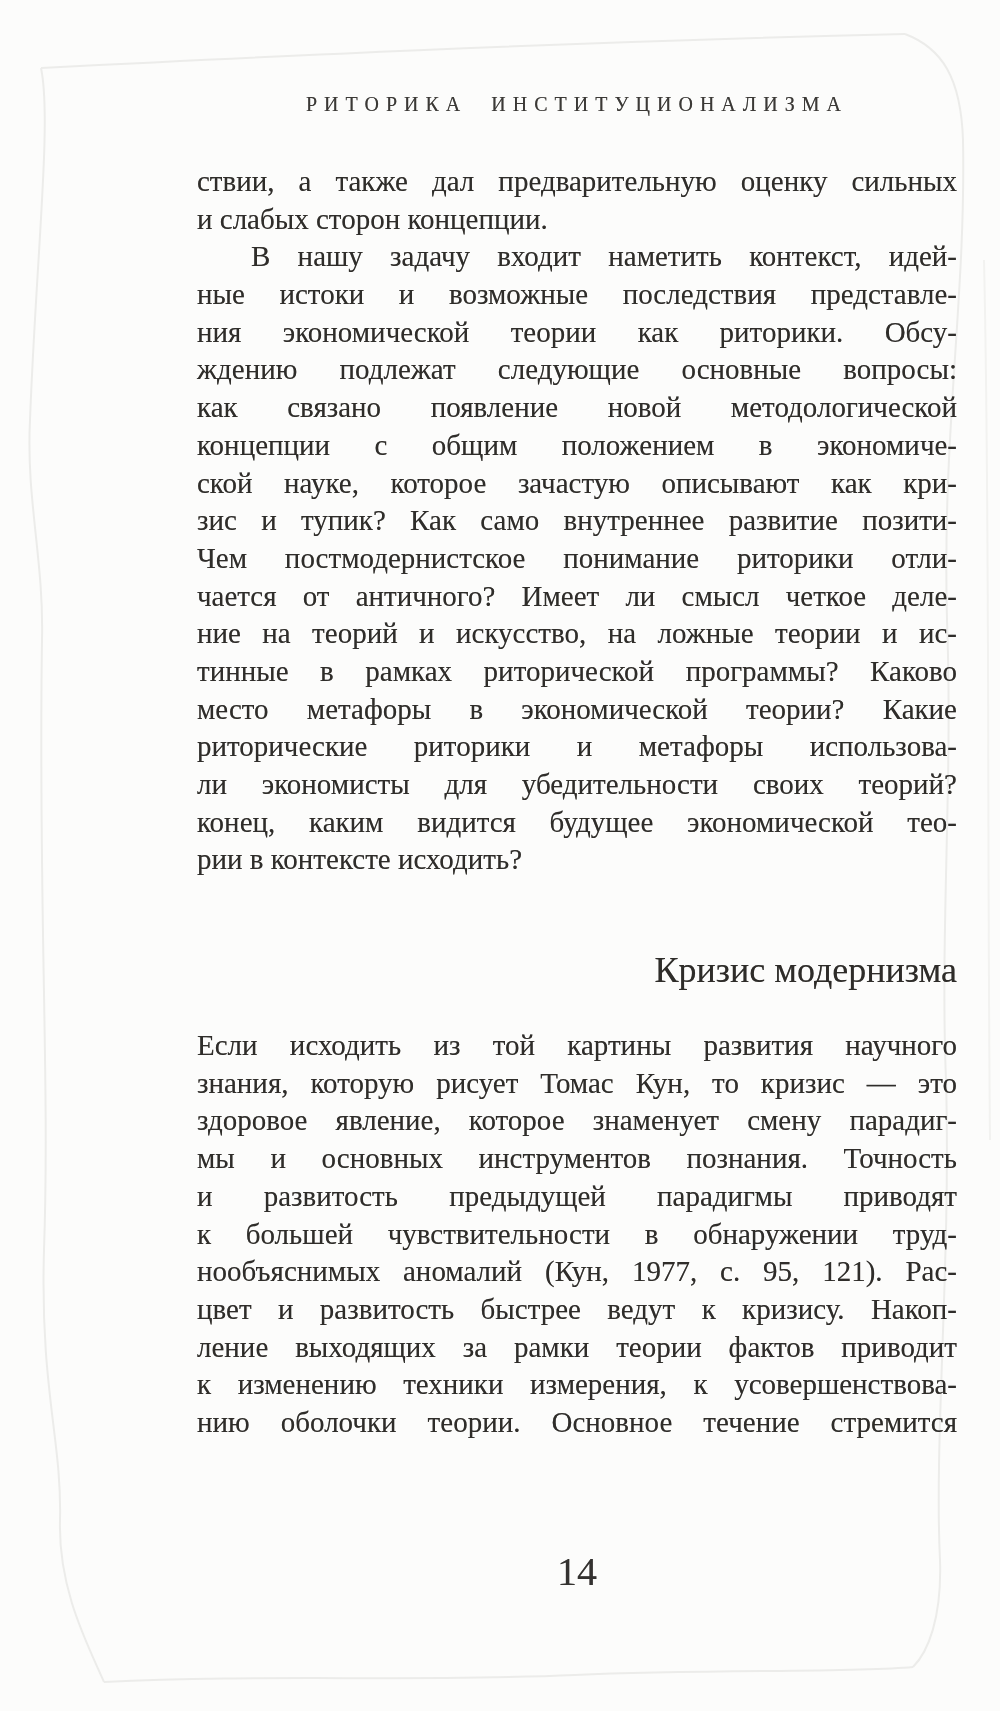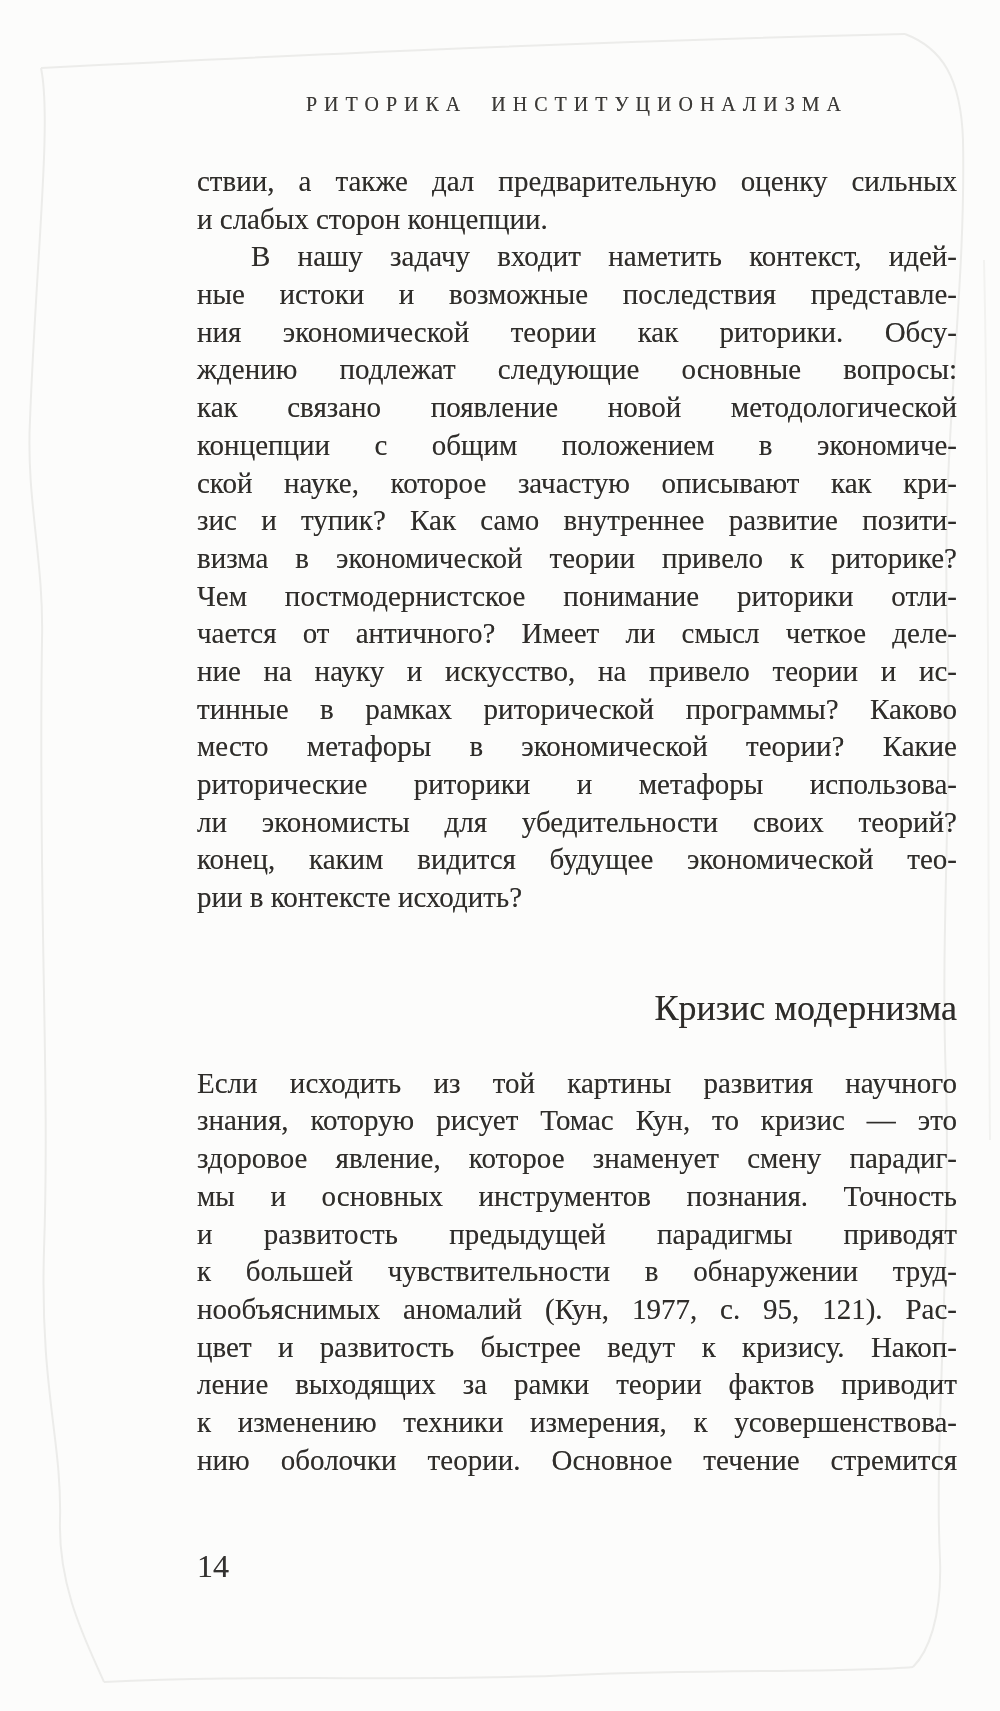--- a/index.html
+++ b/index.html
@@ -66,21 +66,22 @@
     text-align: right;
     font-size: 36px;
     font-weight: normal;
     color: #2e2c29;
   }
   .page-number {
     position: absolute;
     left: 197px;
     top: 1548px;
     width: 760px;
-    font-size: 32px;
+    text-align: center;
+    font-size: 40px;
     color: #343230;
     text-shadow: 0 0 0.5px rgba(50,48,45,0.5);
   }
 </style>
 </head>
 <body>
 
 <div class="page">
 
   <svg class="scan-edges" viewBox="0 0 1000 1711" xmlns="http://www.w3.org/2000/svg">
@@ -109,24 +110,23 @@
       </div>
       <div class="para indent">
         <div class="line">В нашу задачу входит наметить контекст, идей-</div>
         <div class="line">ные истоки и возможные последствия представле-</div>
         <div class="line">ния экономической теории как риторики. Обсу-</div>
         <div class="line">ждению подлежат следующие основные вопросы:</div>
         <div class="line">как связано появление новой методологической</div>
         <div class="line">концепции с общим положением в экономиче-</div>
         <div class="line">ской науке, которое зачастую описывают как кри-</div>
         <div class="line">зис и тупик? Как само внутреннее развитие позити-</div>
-        <div class="line">визма в экономической теории привело к риторике?</div>
         <div class="line">Чем постмодернистское понимание риторики отли-</div>
         <div class="line">чается от античного? Имеет ли смысл четкое деле-</div>
-        <div class="line">ние на науку и искусство, на привело теории и ис-</div>
+        <div class="line">ние на теорий и искусство, на ложные теории и ис-</div>
         <div class="line">тинные в рамках риторической программы? Каково</div>
         <div class="line">место метафоры в экономической теории? Какие</div>
         <div class="line">риторические риторики и метафоры использова-</div>
         <div class="line">ли экономисты для убедительности своих теорий?</div>
         <div class="line">конец, каким видится будущее экономической тео-</div>
         <div class="line last">рии в контексте исходить?</div>
       </div>
       <h2 class="section-heading">Кризис модернизма</h2>
       <div class="para">
         <div class="line">Если исходить из той картины развития научного</div>

